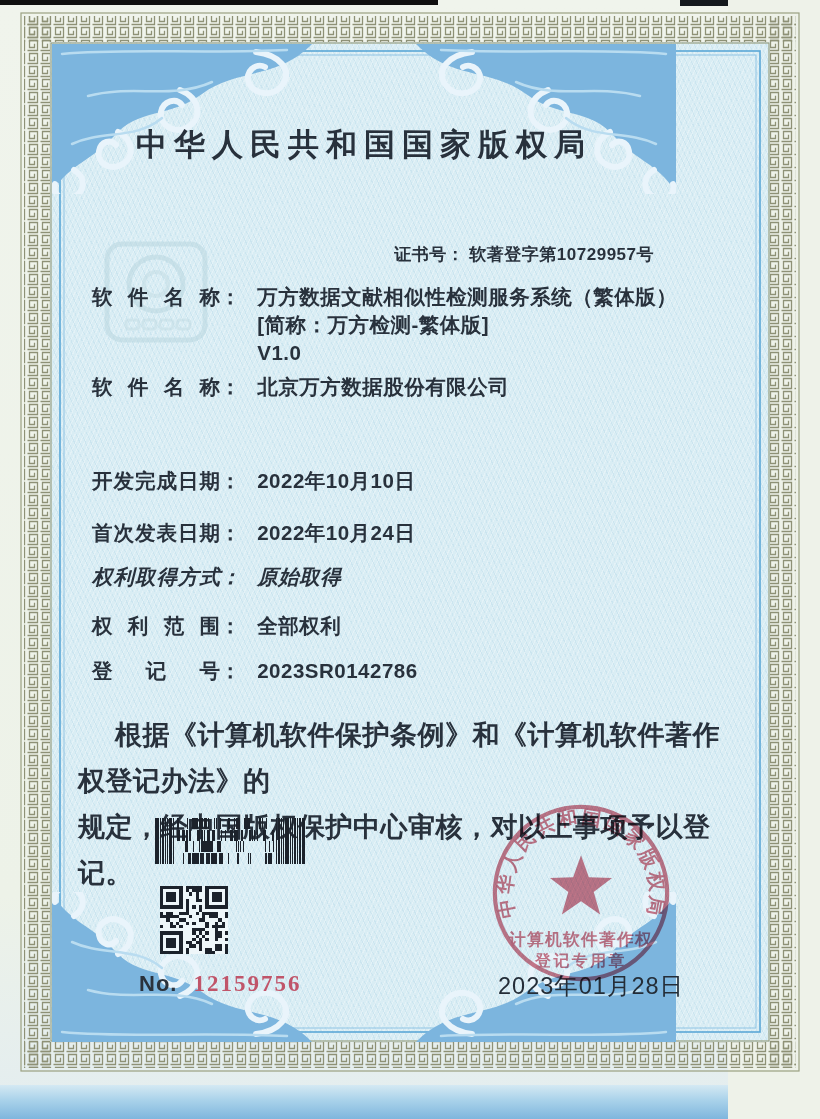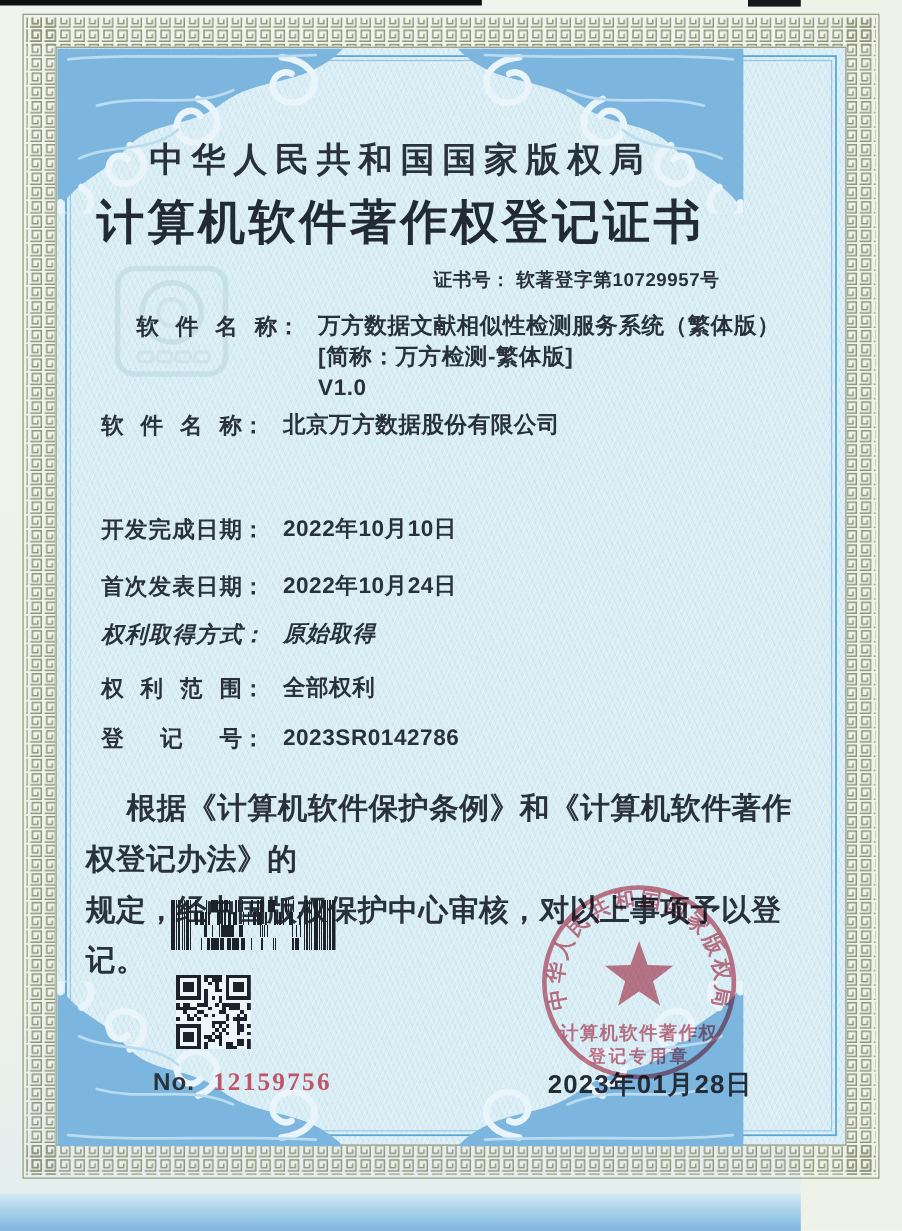--- a/index.html
+++ b/index.html
@@ -39,41 +39,41 @@
        font-family:"Liberation Serif", serif;font-weight:900;font-size:43px;
        letter-spacing:3px;color:#222b35;}
   .cert-no-line{position:absolute;right:74px;top:243px;font-size:17px;font-weight:700;
        color:#28313c;letter-spacing:.5px;}
 
   .row{position:absolute;left:92px;color:#28313c;font-size:20.5px;font-weight:700;}
   .row .lbl{display:inline-block;width:128px;text-align:justify;text-align-last:justify;
        vertical-align:top;}
   .row .colon{display:inline-block;vertical-align:top;}
   .row .val{display:inline-block;margin-left:11px;vertical-align:top;line-height:28px;letter-spacing:.5px;}
-  .r-name{top:283px;margin-left:32px;}
+  .r-name{top:283px;}
   .r-owner{top:373px;}
   .r-dev{top:467px;}
   .r-pub{top:519px;}
   .r-acq{top:563px;font-style:italic;}
   .r-scope{top:612px;}
   .r-reg{top:657px;}
 
   .declaration{position:absolute;left:78px;top:712px;width:665px;color:#28313c;
        font-size:27px;font-weight:700;line-height:46px;letter-spacing:.5px;}
   .declaration .ind{display:inline-block;width:37px;}
 
   .barcode{position:absolute;left:155px;top:818px;width:150px;height:46px;}
   .qr{position:absolute;left:160px;top:886px;width:68px;height:68px;}
 
   .serial{position:absolute;left:139px;top:971px;font-size:22px;color:#2a323c;}
   .serial .no-lbl{font-family:Liberation Sans, sans-serif;font-weight:700;letter-spacing:1px;}
   .serial .no-val{font-family:Liberation Serif, serif;color:#c0556a;font-weight:700;
        letter-spacing:2px;margin-left:10px;font-size:23px;}
 
-  .issue-date{position:absolute;left:498px;top:970px;font-size:23.5px;font-weight:700;
+  .issue-date{position:absolute;left:498px;top:970px;font-size:23.5px;font-weight:400;
        color:#242d37;letter-spacing:1px;}
 
   .seal{left:489px;top:801px;width:184px;height:184px;mix-blend-mode:multiply;opacity:.88;}
 </style>
 </head>
 <body>
 
 <div class="page">
 
   <div class="scan-bar-left"></div>
@@ -162,21 +162,20 @@
     <rect x="5" y="4" width="98" height="96" rx="15" fill="none" stroke="#bad7e0" stroke-width="5"></rect>
     <circle cx="54" cy="44" r="27" fill="none" stroke="#bad7e0" stroke-width="5"></circle>
     <circle cx="54" cy="44" r="12" fill="none" stroke="#c4dde5" stroke-width="4"></circle>
     <rect x="24" y="80" width="13" height="9" rx="3" fill="none" stroke="#c4dde5" stroke-width="3"></rect>
     <rect x="41" y="80" width="13" height="9" rx="3" fill="none" stroke="#c4dde5" stroke-width="3"></rect>
     <rect x="58" y="80" width="13" height="9" rx="3" fill="none" stroke="#c4dde5" stroke-width="3"></rect>
     <rect x="75" y="80" width="13" height="9" rx="3" fill="none" stroke="#c4dde5" stroke-width="3"></rect>
   </svg>
 
   <div class="authority">中华人民共和国国家版权局</div>
-  <div class="cert-title">计算机软件著作权登记证书</div>
   <div class="cert-no-line">
     <span>证书号：</span>
     <span>软著登字第10729957号</span>
   </div>
 
   <div class="row r-name">
     <span class="lbl">软件名称</span><span class="colon">：</span>
     <span class="val">
       <span>万方数据文献相似性检测服务系统（繁体版）</span><br>
       <span>[简称：万方检测-繁体版]</span><br>

